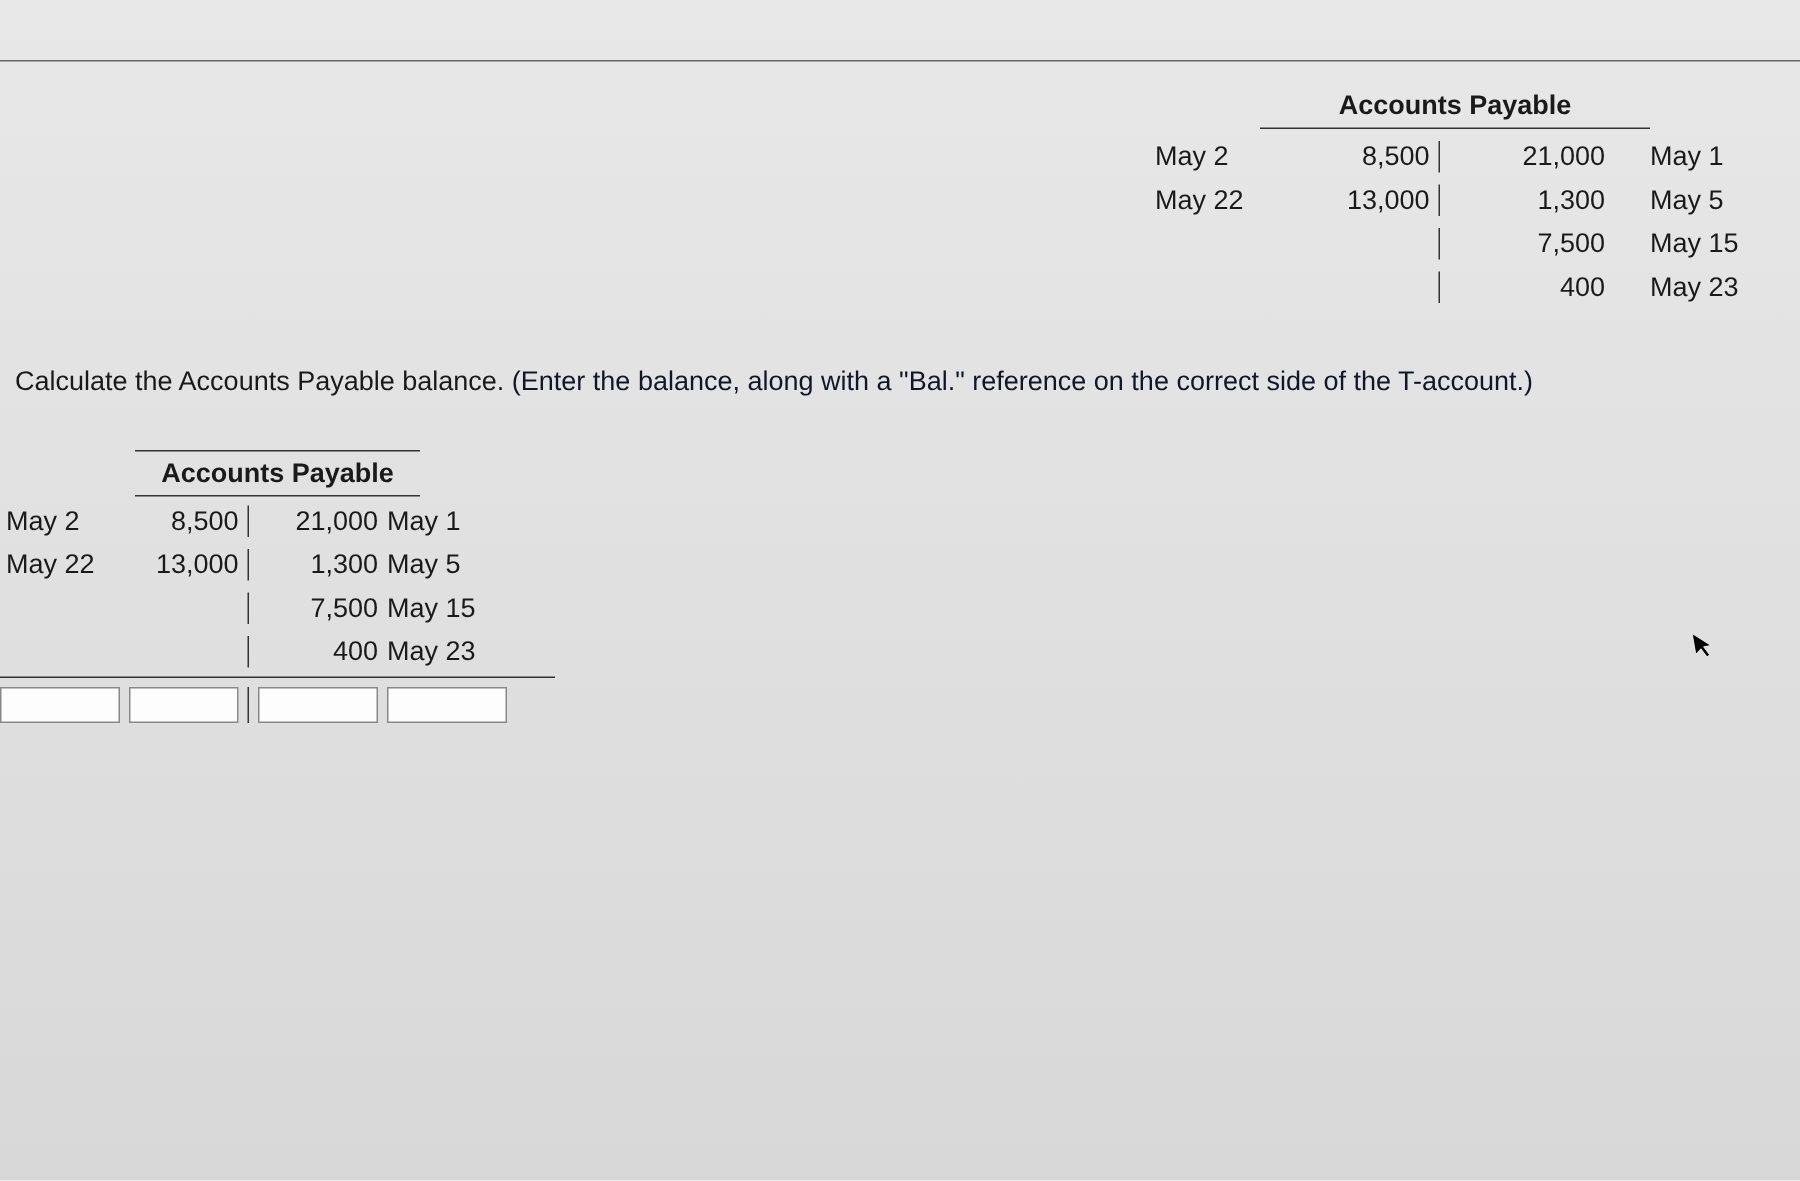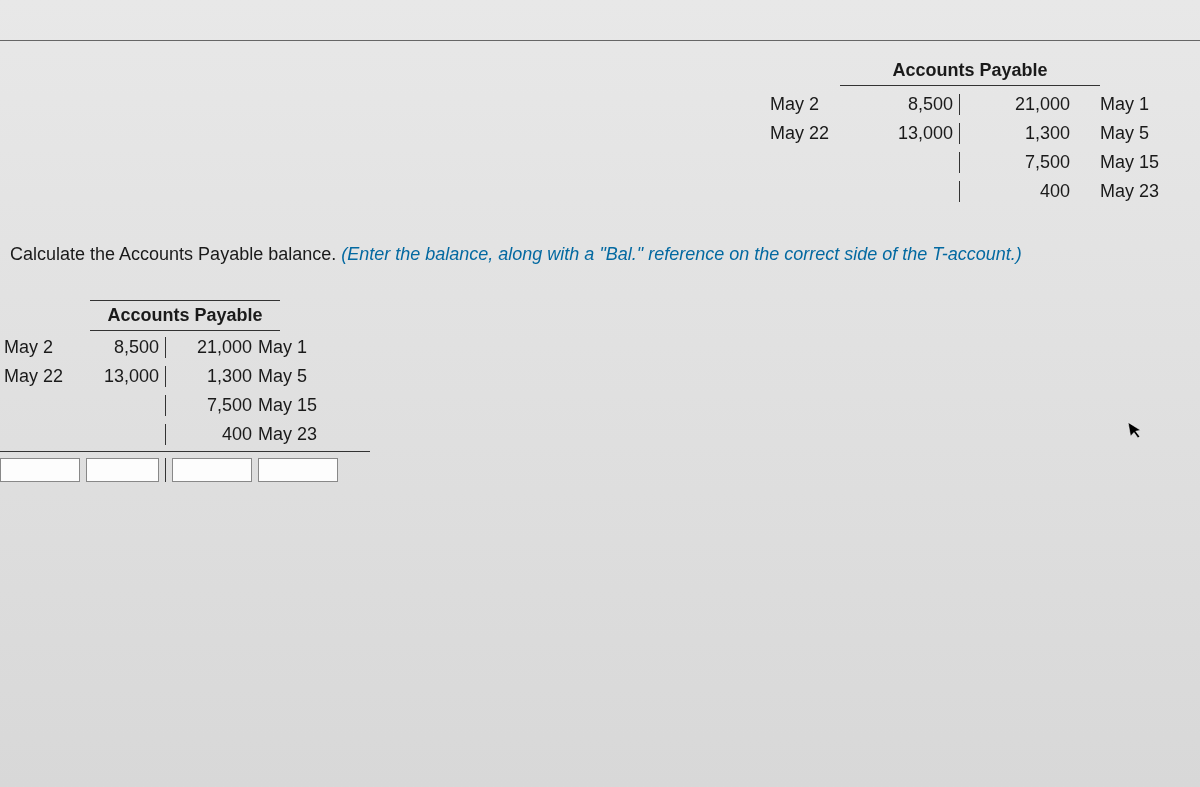--- a/index.html
+++ b/index.html
@@ -48,21 +48,21 @@
     .ref-grid .ramt-r { text-align: right; padding-right: 0; }
     .ref-grid .rdate-r { text-align: left; padding-left: 10px; }
     .instruction {
       position: absolute;
       top: 240px;
       left: 0;
       right: 0;
       padding: 4px 10px;
       font-size: 18px;
     }
-    .instruction .hint { color: #0369a1; font-style: italic; }
+    .instruction .hint { color: #0f172a; }
     .entry-account {
       position: absolute;
       top: 300px;
       left: 0;
       width: 370px;
     }
     .entry-title {
       font-weight: bold;
       text-align: center;
       border-top: 1px solid #333;

